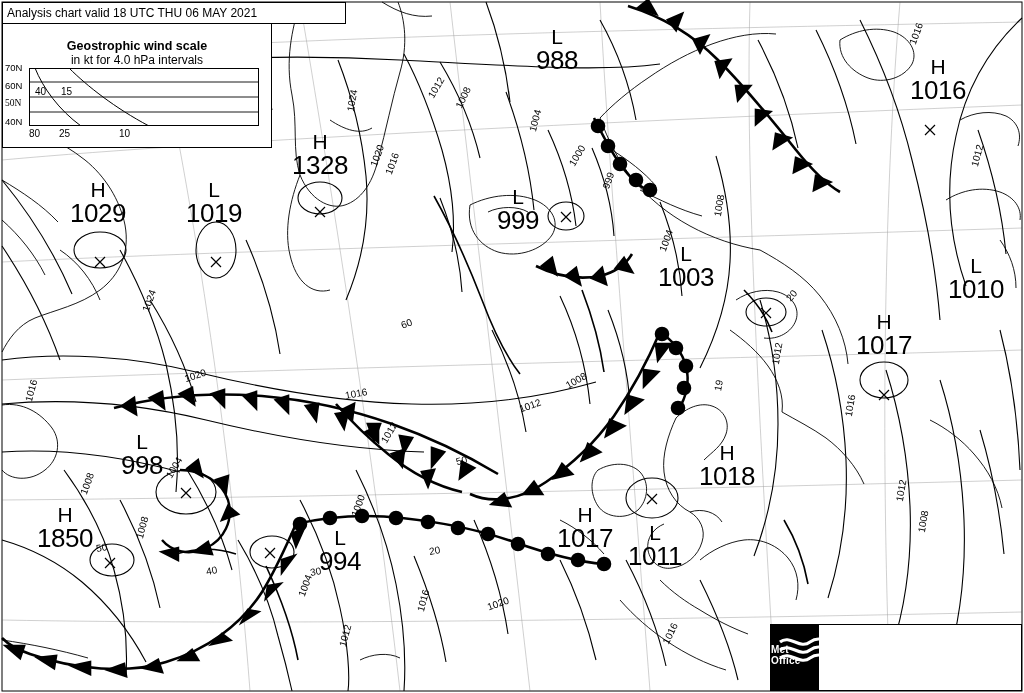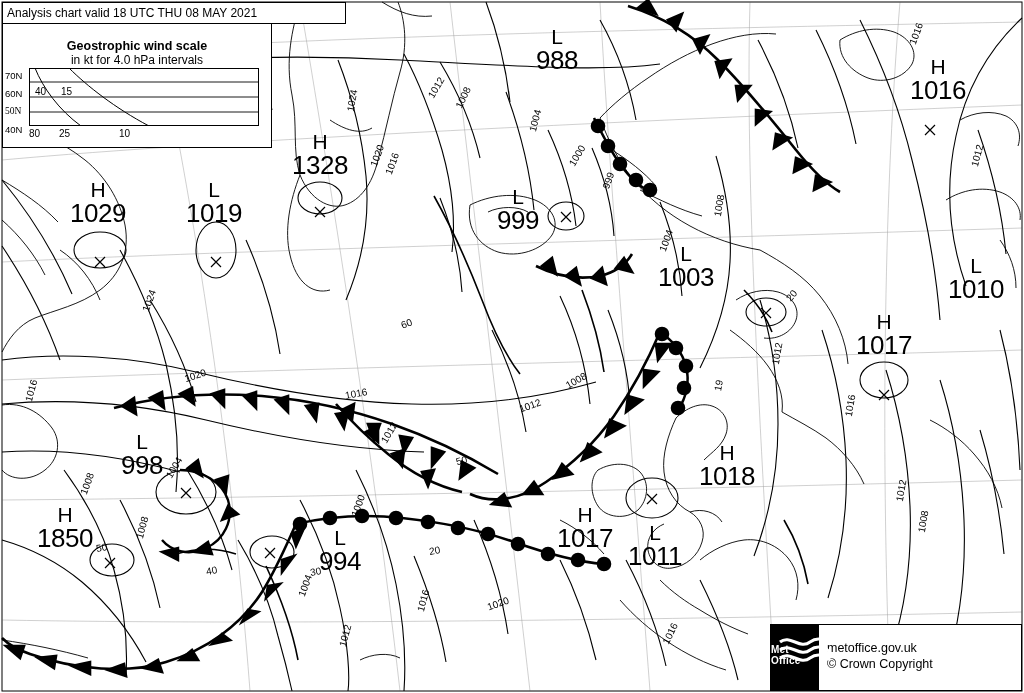--- a/index.html
+++ b/index.html
@@ -84,21 +84,21 @@
     height: 58px;
   }
   .wind-top-labels, .wind-bot-labels {
     position: absolute;
     font-size: 10px;
     color: #000;
   }
   .wind-lat-labels {
     position: absolute;
     left: 2px;
-    top: 48px;
+    top: 40px;
     width: 24px;
     height: 58px;
     font-size: 9.5px;
     color: #000;
   }
   .wind-lat-labels div {
     position: absolute;
     left: 0;
   }
 
@@ -445,21 +445,21 @@
       <path d="M582,290 C592,316 600,344 604,372"></path>
       <path d="M744,290 C756,302 766,316 772,332"></path>
       <path d="M784,520 C796,540 804,562 808,584"></path>
       <path d="M176,554 C196,548 218,548 236,554"></path>
       <path d="M266,566 C280,596 292,628 298,660"></path>
     </g>
   </svg>
 
   <div class="overlay">
 
-    <div id="title-box">Analysis chart  valid 18 UTC THU 08  MAY 2021</div>
+    <div id="title-box">Analysis chart  valid 18 UTC THU 06  MAY 2021</div>
 
     <div id="wind-box">
       <div id="wind-title">Geostrophic wind scale</div>
       <div id="wind-sub">in kt for 4.0 hPa intervals</div>
 
       <div class="wind-top-labels" style="left:32px; top:62px;">40</div>
       <div class="wind-top-labels" style="left:58px; top:62px;text-align:center;">15</div>
 
       <div class="wind-lat-labels">
         <div style="top:-2px;">70N</div>
@@ -586,20 +586,16 @@
 
     <div id="logo-box">
       <div id="logo-mark">
         <svg width="54" height="34" viewBox="0 0 54 34">
           <path d="M2,10 C12,2 22,18 32,10 C40,4 48,8 52,12" fill="none" stroke="#fff" stroke-width="3"></path>
           <path d="M2,18 C12,10 22,26 32,18 C40,12 48,16 52,20" fill="none" stroke="#fff" stroke-width="3"></path>
           <path d="M2,26 C12,18 22,34 32,26 C40,20 48,24 52,28" fill="none" stroke="#fff" stroke-width="3"></path>
         </svg>
         <span class="mo-text">Met Office</span>
       </div>
-      <div id="logo-text">
-        <div>metoffice.gov.uk</div>
-        <div>© Crown Copyright</div>
-      </div>
     </div>
 
   </div>
 </div>
 
 </body></html>

